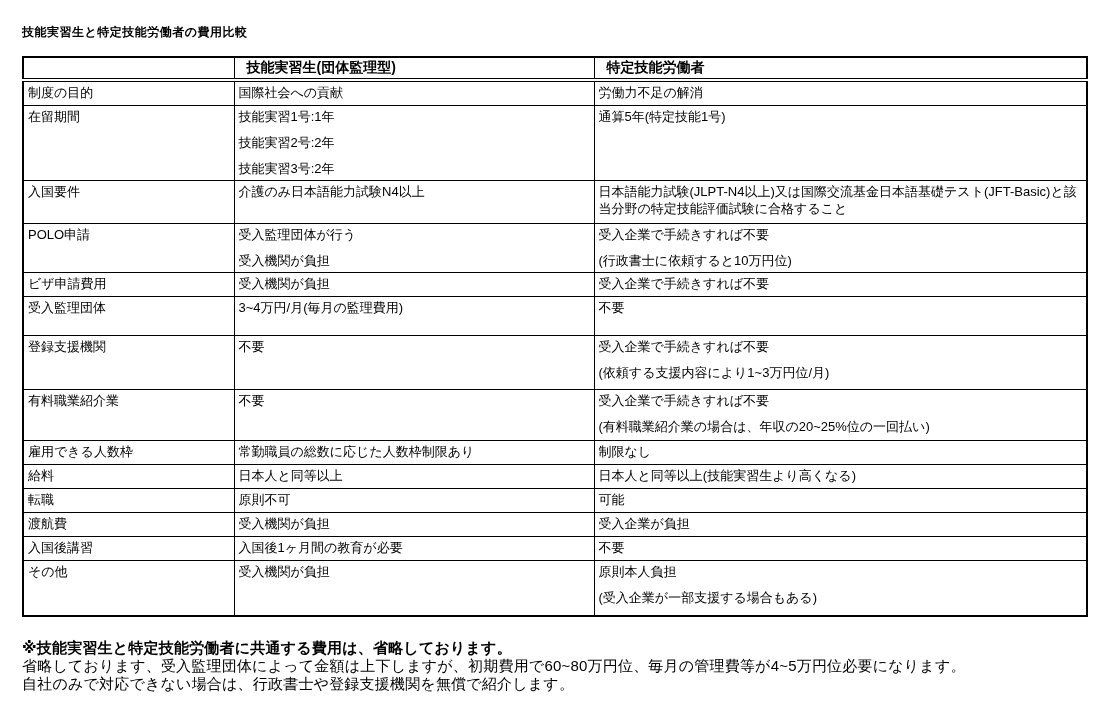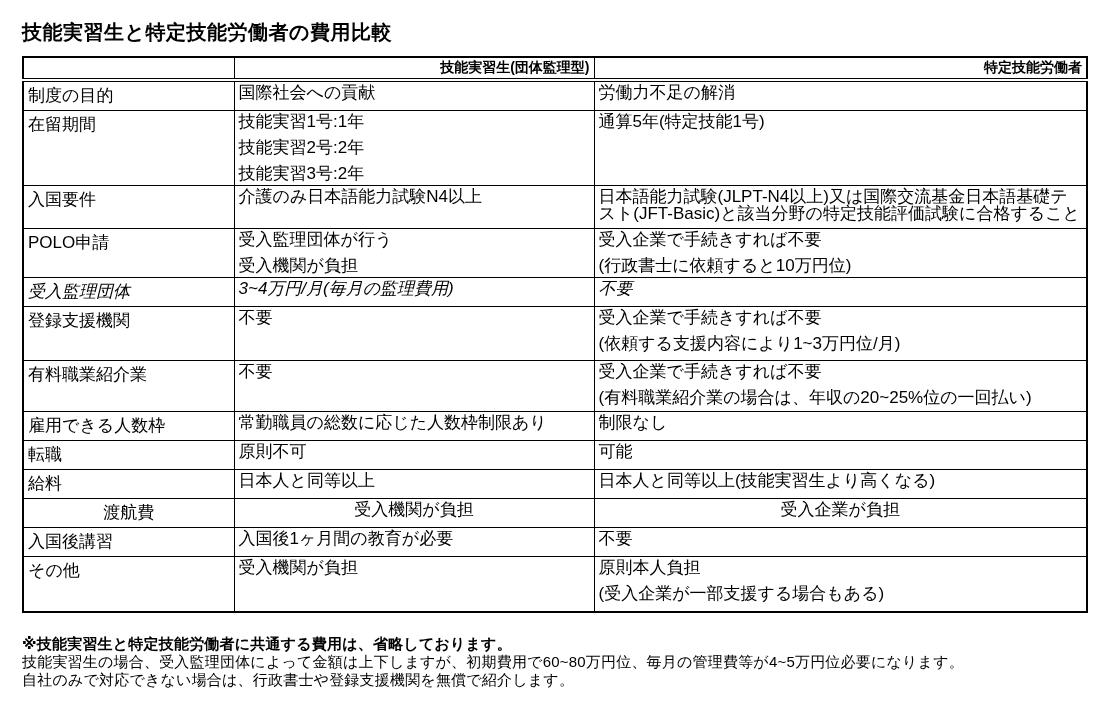--- a/index.html
+++ b/index.html
@@ -12,49 +12,49 @@
   }
   body {
     width: 1103px;
     height: 703px;
     overflow: hidden;
   }
   .page {
     padding: 24px 17px 0 22px;
   }
   .doc-title {
-    font-size: 20px;
+    font-size: 12px;
     font-weight: bold;
     line-height: 17px;
     margin: 0 0 15px 0;
     letter-spacing: 0.5px;
   }
   table.cmp {
     border-collapse: collapse;
     table-layout: fixed;
     width: 1064px;
     border: 2px solid #000;
   }
   col.c1 { width: 211px; }
   col.c2 { width: 360px; }
   col.c3 { width: 493px; }
   table.cmp th, table.cmp td {
     border: 1px solid #000;
     padding: 2px 4px 3px 4px;
-    font-size: 17px;
+    font-size: 13px;
     vertical-align: top;
     overflow: hidden;
   }
   table.cmp thead th {
     font-size: 14px;
     font-weight: bold;
-    text-align: right;
+    text-align: left;
     vertical-align: middle;
     height: 23px;
-    padding: 1px 4px;
+    padding: 1px 12px;
     border-bottom: 4px double #000;
   }
   td.label-cell { font-weight: normal; }
   td.v-middle { vertical-align: middle; }
   .para {
     line-height: 17px;
     white-space: normal;
   }
   .para + .para { margin-top: 9px; }
   .footnotes { margin-top: 22px; }
@@ -120,21 +120,30 @@
           <td class="label-cell">POLO申請</td>
           <td>
             <div class="para">受入監理団体が行う</div>
             <div class="para">受入機関が負担</div>
           </td>
           <td>
             <div class="para">受入企業で手続きすれば不要</div>
             <div class="para">(行政書士に依頼すると10万円位)</div>
           </td>
         </tr>
-        <tr style="height: 25px; font-style: italic;">
+        <tr style="height: 24px;">
+          <td class="label-cell">ビザ申請費用</td>
+          <td>
+            <div class="para">受入機関が負担</div>
+          </td>
+          <td>
+            <div class="para">受入企業で手続きすれば不要</div>
+          </td>
+        </tr>
+        <tr style="height: 39px;">
           <td class="label-cell">受入監理団体</td>
           <td>
             <div class="para">3~4万円/月(毎月の監理費用)</div>
           </td>
           <td>
             <div class="para">不要</div>
           </td>
         </tr>
         <tr style="height: 54px;">
           <td class="label-cell">登録支援機関</td>
@@ -159,38 +168,38 @@
         <tr style="height: 14px;">
           <td class="label-cell">雇用できる人数枠</td>
           <td>
             <div class="para">常勤職員の総数に応じた人数枠制限あり</div>
           </td>
           <td>
             <div class="para">制限なし</div>
           </td>
         </tr>
         <tr style="height: 24px;">
+          <td class="label-cell">給料</td>
+          <td>
+            <div class="para">日本人と同等以上</div>
+          </td>
+          <td>
+            <div class="para">日本人と同等以上(技能実習生より高くなる)</div>
+          </td>
+        </tr>
+        <tr style="height: 24px;">
           <td class="label-cell">転職</td>
           <td>
             <div class="para">原則不可</div>
           </td>
           <td>
             <div class="para">可能</div>
           </td>
         </tr>
         <tr style="height: 24px;">
-          <td class="label-cell">給料</td>
-          <td>
-            <div class="para">日本人と同等以上</div>
-          </td>
-          <td>
-            <div class="para">日本人と同等以上(技能実習生より高くなる)</div>
-          </td>
-        </tr>
-        <tr style="height: 24px; text-align: center;">
           <td class="label-cell">渡航費</td>
           <td>
             <div class="para">受入機関が負担</div>
           </td>
           <td>
             <div class="para">受入企業が負担</div>
           </td>
         </tr>
         <tr style="height: 24px;">
           <td class="label-cell">入国後講習</td>
@@ -209,17 +218,17 @@
           <td>
             <div class="para">原則本人負担</div>
             <div class="para">(受入企業が一部支援する場合もある)</div>
           </td>
         </tr>
       </tbody>
   </table>
 
   <div class="footnotes">
     <p class="fn bold">※技能実習生と特定技能労働者に共通する費用は、省略しております。</p>
-    <p class="fn">技能実習生の場合、受入監理団体によって金額は上下しますが、初期費用で60~80万円位、毎月の管理費等が4~5万円位必要になります。</p>
+    <p class="fn">省略しております、受入監理団体によって金額は上下しますが、初期費用で60~80万円位、毎月の管理費等が4~5万円位必要になります。</p>
     <p class="fn">自社のみで対応できない場合は、行政書士や登録支援機関を無償で紹介します。</p>
   </div>
 
 </div>
 
 </body></html>

